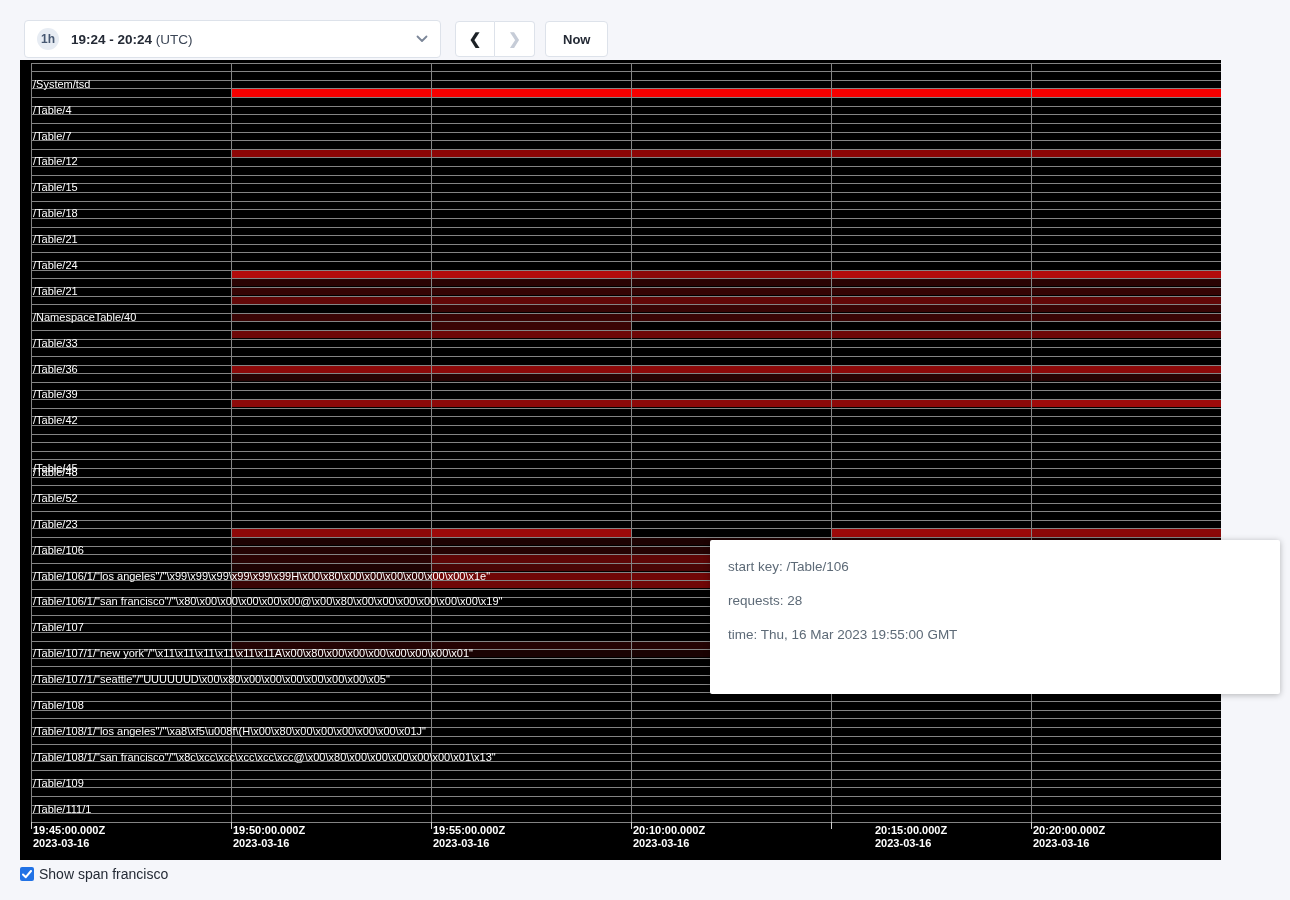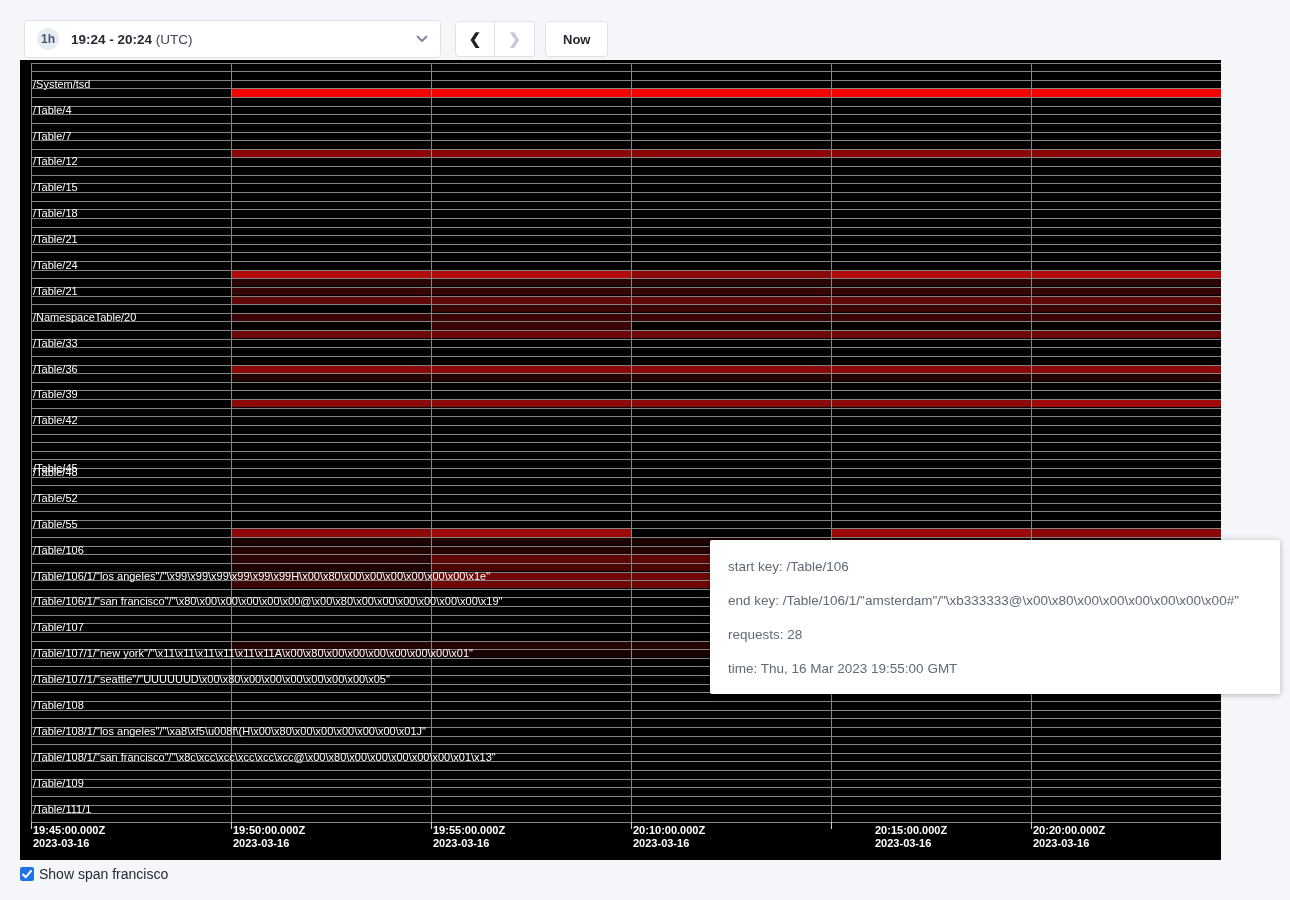--- a/index.html
+++ b/index.html
@@ -303,29 +303,29 @@
     <div class="kv-tick" style="left: 1011px; top: 762px;"></div>
     <div class="kv-rowlabel" style="top: 17.854px;">/System/tsd</div>
     <div class="kv-rowlabel" style="top: 43.735px;">/Table/4</div>
     <div class="kv-rowlabel" style="top: 69.616px;">/Table/7</div>
     <div class="kv-rowlabel" style="top: 95.497px;">/Table/12</div>
     <div class="kv-rowlabel" style="top: 121.378px;">/Table/15</div>
     <div class="kv-rowlabel" style="top: 147.259px;">/Table/18</div>
     <div class="kv-rowlabel" style="top: 173.14px;">/Table/21</div>
     <div class="kv-rowlabel" style="top: 199.021px;">/Table/24</div>
     <div class="kv-rowlabel" style="top: 224.902px;">/Table/21</div>
-    <div class="kv-rowlabel" style="top: 250.783px;">/NamespaceTable/20</div>
+    <div class="kv-rowlabel" style="top: 250.783px;">/NamespaceTable/40</div>
     <div class="kv-rowlabel" style="top: 276.664px;">/Table/33</div>
     <div class="kv-rowlabel" style="top: 302.545px;">/Table/36</div>
     <div class="kv-rowlabel" style="top: 328.426px;">/Table/39</div>
     <div class="kv-rowlabel" style="top: 354.307px;">/Table/42</div>
     <div class="kv-rowlabel" style="top: 380.188px; margin-top: 22px;">/Table/45</div>
     <div class="kv-rowlabel" style="top: 406.069px;">/Table/48</div>
     <div class="kv-rowlabel" style="top: 431.95px;">/Table/52</div>
-    <div class="kv-rowlabel" style="top: 457.831px;">/Table/55</div>
+    <div class="kv-rowlabel" style="top: 457.831px;">/Table/23</div>
     <div class="kv-rowlabel" style="top: 483.712px;">/Table/106</div>
     <div class="kv-rowlabel" style="top: 509.593px;">/Table/106/1/"los angeles"/"\x99\x99\x99\x99\x99\x99H\x00\x80\x00\x00\x00\x00\x00\x00\x1e"</div>
     <div class="kv-rowlabel" style="top: 535.474px;">/Table/106/1/"san francisco"/"\x80\x00\x00\x00\x00\x00@\x00\x80\x00\x00\x00\x00\x00\x00\x19"</div>
     <div class="kv-rowlabel" style="top: 561.355px;">/Table/107</div>
     <div class="kv-rowlabel" style="top: 587.236px;">/Table/107/1/"new york"/"\x11\x11\x11\x11\x11\x11A\x00\x80\x00\x00\x00\x00\x00\x00\x01"</div>
     <div class="kv-rowlabel" style="top: 613.117px;">/Table/107/1/"seattle"/"UUUUUUD\x00\x80\x00\x00\x00\x00\x00\x00\x05"</div>
     <div class="kv-rowlabel" style="top: 638.998px;">/Table/108</div>
     <div class="kv-rowlabel" style="top: 664.879px;">/Table/108/1/"los angeles"/"\xa8\xf5\u008f\(H\x00\x80\x00\x00\x00\x00\x00\x01J"</div>
     <div class="kv-rowlabel" style="top: 690.76px;">/Table/108/1/"san francisco"/"\x8c\xcc\xcc\xcc\xcc\xcc@\x00\x80\x00\x00\x00\x00\x00\x01\x13"</div>
     <div class="kv-rowlabel" style="top: 716.641px;">/Table/109</div>
@@ -351,21 +351,20 @@
       <div>2023-03-16</div>
     </div>
     <div class="kv-axis" style="left: 1013px; top: 764px;">
       <div>20:20:00.000Z</div>
       <div>2023-03-16</div>
     </div>
   </div>
 
 <div class="kv-tooltip">
   <div class="tl">start key: /Table/106</div>
-  <div class="tl">end key: /Table/106/1/"amsterdam"/"\xb333333@\x00\x80\x00\x00\x00\x00\x00\x00#"</div>
   <div class="tl">requests: 28</div>
   <div class="tl">time: Thu, 16 Mar 2023 19:55:00 GMT</div>
 </div>
 
 <div class="footer-row">
   <span class="cbx" role="checkbox" aria-checked="true">
     <svg width="10" height="9" viewBox="0 0 10 9">
         <polyline points="1,4.5 3.8,7.2 9,1" fill="none" stroke="#fff" stroke-width="2" stroke-linecap="round" stroke-linejoin="round"></polyline>
       </svg>
   </span>

